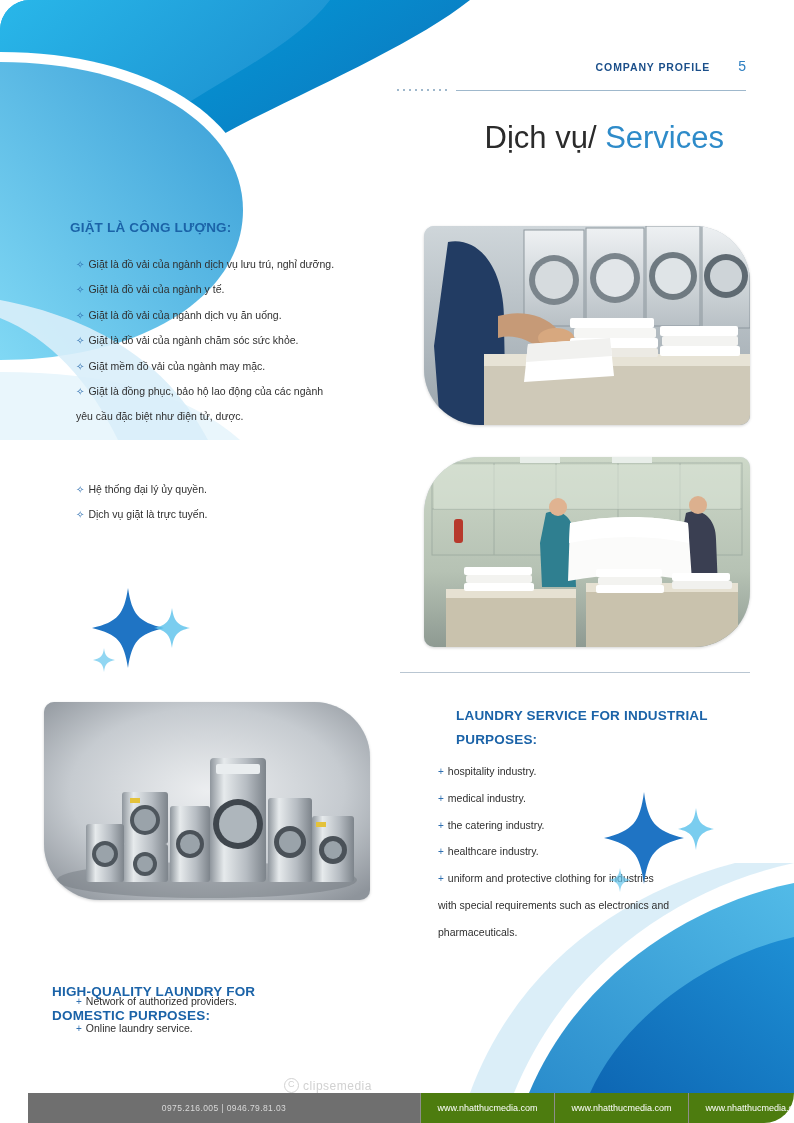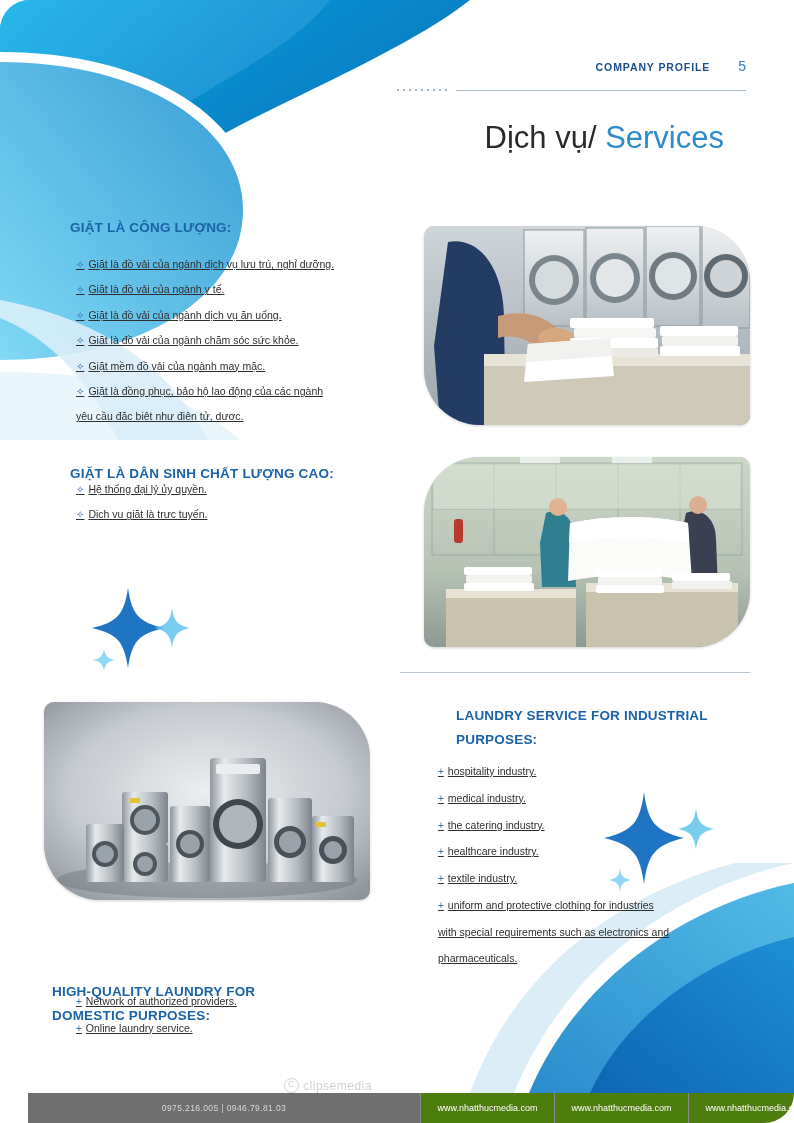--- a/index.html
+++ b/index.html
@@ -102,21 +102,20 @@
     line-height: 1.75;
   }
   .sec-head.en { color: #1b63a8; }
 
   
   .bullets {
     position: absolute;
     font-size: 10.5px;
     color: #2f2f2f;
     line-height: 2.42;
-    text-decoration: underline;
   }
   .bullets .row {
     white-space: nowrap;
   }
   .bullets .row .mark {
     color: #2f6fb0;
     margin-right: 4px;
     font-size: 10px;
   }
   .bullets.en { font-size: 10.5px; line-height: 2.55; }
@@ -283,21 +282,20 @@
   <div class="bullets" style="left:76px; top:252px; width:350px;">
     <div class="row"><span class="mark">✧</span><span>Giặt là đồ vải của ngành dịch vụ lưu trú, nghỉ dưỡng.</span></div>
     <div class="row"><span class="mark">✧</span><span>Giặt là đồ vải của ngành y tế.</span></div>
     <div class="row"><span class="mark">✧</span><span>Giặt là đồ vải của ngành dịch vụ ăn uống.</span></div>
     <div class="row"><span class="mark">✧</span><span>Giặt là đồ vải của ngành chăm sóc sức khỏe.</span></div>
     <div class="row"><span class="mark">✧</span><span>Giặt mềm đồ vải của ngành may mặc.</span></div>
     <div class="row"><span class="mark">✧</span><span>Giặt là đồng phục, bảo hộ lao động của các ngành</span></div>
     <div class="row cont"><span>yêu cầu đặc biệt như điện tử, dược.</span></div>
   </div>
 
-  <div class="sec-head" style="left:70px; top:462px;">GIẶT LÀ DÂN SINH CHẤT LƯỢNG CAO:</div>
 
   <div class="bullets" style="left:76px; top:477px; width:340px;">
     <div class="row"><span class="mark">✧</span><span>Hệ thống đại lý ủy quyền.</span></div>
     <div class="row"><span class="mark">✧</span><span>Dịch vụ giặt là trực tuyến.</span></div>
   </div>
 
   <div class="sparkle" style="left:86px; top:578px;">
     <svg width="110" height="110" viewBox="0 0 110 110" xmlns="http://www.w3.org/2000/svg">
       <path d="M42,10 C46,36 52,44 78,50 C52,56 46,64 42,90 C38,64 32,56 6,50 C32,44 38,36 42,10 Z" fill="#1f74c4"></path>
       <path d="M86,30 C88,43 91,47 104,50 C91,53 88,57 86,70 C84,57 81,53 68,50 C81,47 84,43 86,30 Z" fill="#63c4ec" opacity="0.85"></path>
@@ -408,21 +406,20 @@
   <div class="sec-head en" style="left:456px; top:704px; width:330px;">
     <div>LAUNDRY SERVICE FOR INDUSTRIAL</div>
     <div>PURPOSES:</div>
   </div>
 
   <div class="bullets en" style="left:438px; top:758px; width:310px;">
     <div class="row"><span class="mark">+</span><span>hospitality industry.</span></div>
     <div class="row"><span class="mark">+</span><span>medical industry.</span></div>
     <div class="row"><span class="mark">+</span><span>the catering industry.</span></div>
     <div class="row"><span class="mark">+</span><span>healthcare industry.</span></div>
-    <div class="row"><span class="mark">+</span><span>textile industry.</span></div>
     <div class="row"><span class="mark">+</span><span>uniform and protective clothing for industries</span></div>
     <div class="row cont"><span>with special requirements such as electronics and</span></div>
     <div class="row cont"><span>pharmaceuticals.</span></div>
   </div>
 
   <div class="sparkle" style="left:600px; top:786px;">
     <svg width="120" height="112" viewBox="0 0 120 112" xmlns="http://www.w3.org/2000/svg">
       <path d="M44,6 C48,36 55,45 84,52 C55,59 48,68 44,98 C40,68 33,59 4,52 C33,45 40,36 44,6 Z" fill="#1f74c4"></path>
       <path d="M96,22 C98,36 101,40 114,43 C101,46 98,50 96,64 C94,50 91,46 78,43 C91,40 94,36 96,22 Z" fill="#63c4ec" opacity="0.85"></path>
       <path d="M20,82 C21,90 23,92 31,94 C23,96 21,98 20,106 C19,98 17,96 9,94 C17,92 19,90 20,82 Z" fill="#63c4ec" opacity="0.7"></path>

